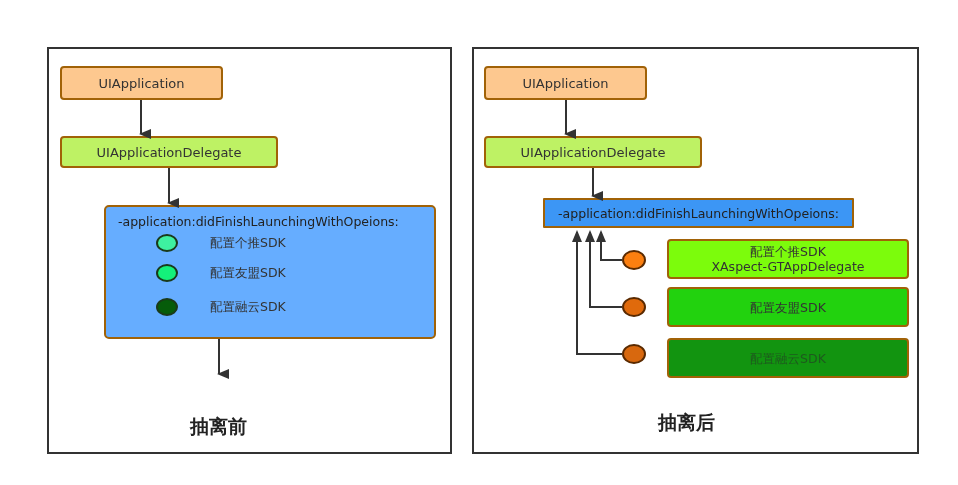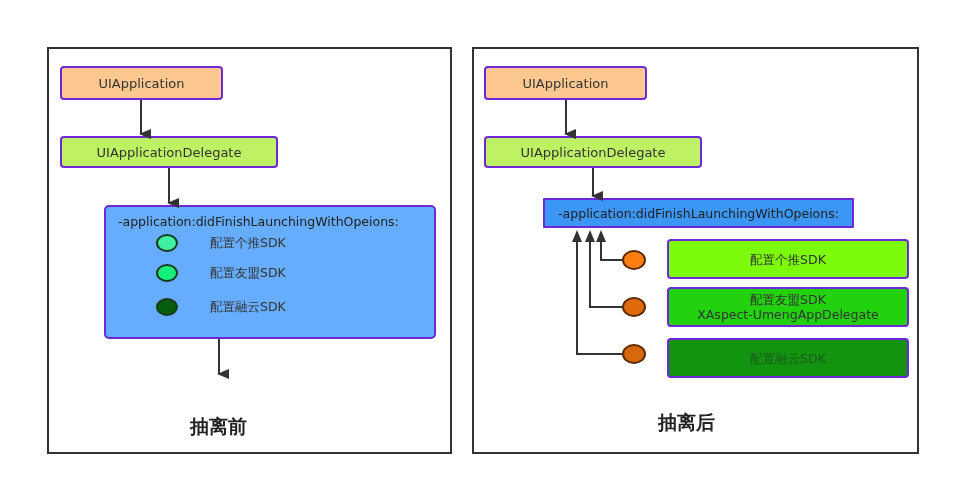--- a/index.html
+++ b/index.html
@@ -1,19 +1,19 @@
 <!DOCTYPE html>
 <html><head>
 <meta charset="utf-8">
 <style>
   html, body { margin: 0; padding: 0; background: #ffffff; }
   body { width: 958px; height: 485px; position: relative; overflow: hidden;
          font-family: "DejaVu Sans", sans-serif; }
   .panel { position: absolute; border: 2px solid #333; background: #fff; box-sizing: border-box; }
-  .box { position: absolute; box-sizing: border-box; border: 2px solid #6d28d9; border-radius: 4px;
+  .box { position: absolute; box-sizing: border-box; border: 2px solid #a16207; border-radius: 4px;
          display: flex; align-items: center; justify-content: center; color: #333; font-size: 13px; }
   .app { background: #fdc88f; }
   .delegate { background: #bef264; }
   .method-big { background: #66adff; border-radius: 5px; display: block; }
   .method-big .title { position: absolute; left: 12px; top: 7px; font-size: 12.5px; color: #222; }
   .item { position: absolute; left: 50px; display: flex; align-items: center; }
   .dot { width: 22px; height: 18px; border-radius: 50%; border: 2px solid #1a3a1a; box-sizing: border-box; }
   .item .lbl { margin-left: 32px; font-size: 12.5px; color: #333; }
   .method-small { background: #3c96f5; border-radius: 1px; font-size: 12.5px; color: #222; }
   .sdk { flex-direction: column; line-height: 15px; font-size: 12.5px; text-align: center; }
@@ -49,24 +49,24 @@
 
 <div class="panel" style="left:472px;top:47px;width:447px;height:407px;"></div>
 
 <div class="box app" style="left:484px;top:66px;width:163px;height:34px;">UIApplication</div>
 <div class="box delegate" style="left:484px;top:136px;width:218px;height:32px;">UIApplicationDelegate</div>
 
 <div class="box method-small" style="left:543px;top:198px;width:311px;height:30px;">-application:didFinishLaunchingWithOpeions:</div>
 
 <div class="box sdk" style="left:667px;top:239px;width:242px;height:40px;background:#7cfc0c;">
   <span>配置个推SDK</span>
+  <span>XAspect-GTAppDelegate</span>
 </div>
 <div class="box sdk" style="left:667px;top:287px;width:242px;height:40px;background:#22d20e;">
   <span>配置友盟SDK</span>
-  <span>XAspect-UmengAppDelegate</span>
 </div>
 <div class="box sdk" style="left:667px;top:338px;width:242px;height:40px;background:#129410;color:#1e5a1e;">
   <span>配置融云SDK</span>
 </div>
 
 <div class="odot" style="left:622px;top:250px;background:#fb7f10;"></div>
 <div class="odot" style="left:622px;top:297px;background:#e06a0c;"></div>
 <div class="odot" style="left:622px;top:344px;background:#d8680e;"></div>
 
 <div class="caption" style="left:658px;top:410px;">抽离后</div>

